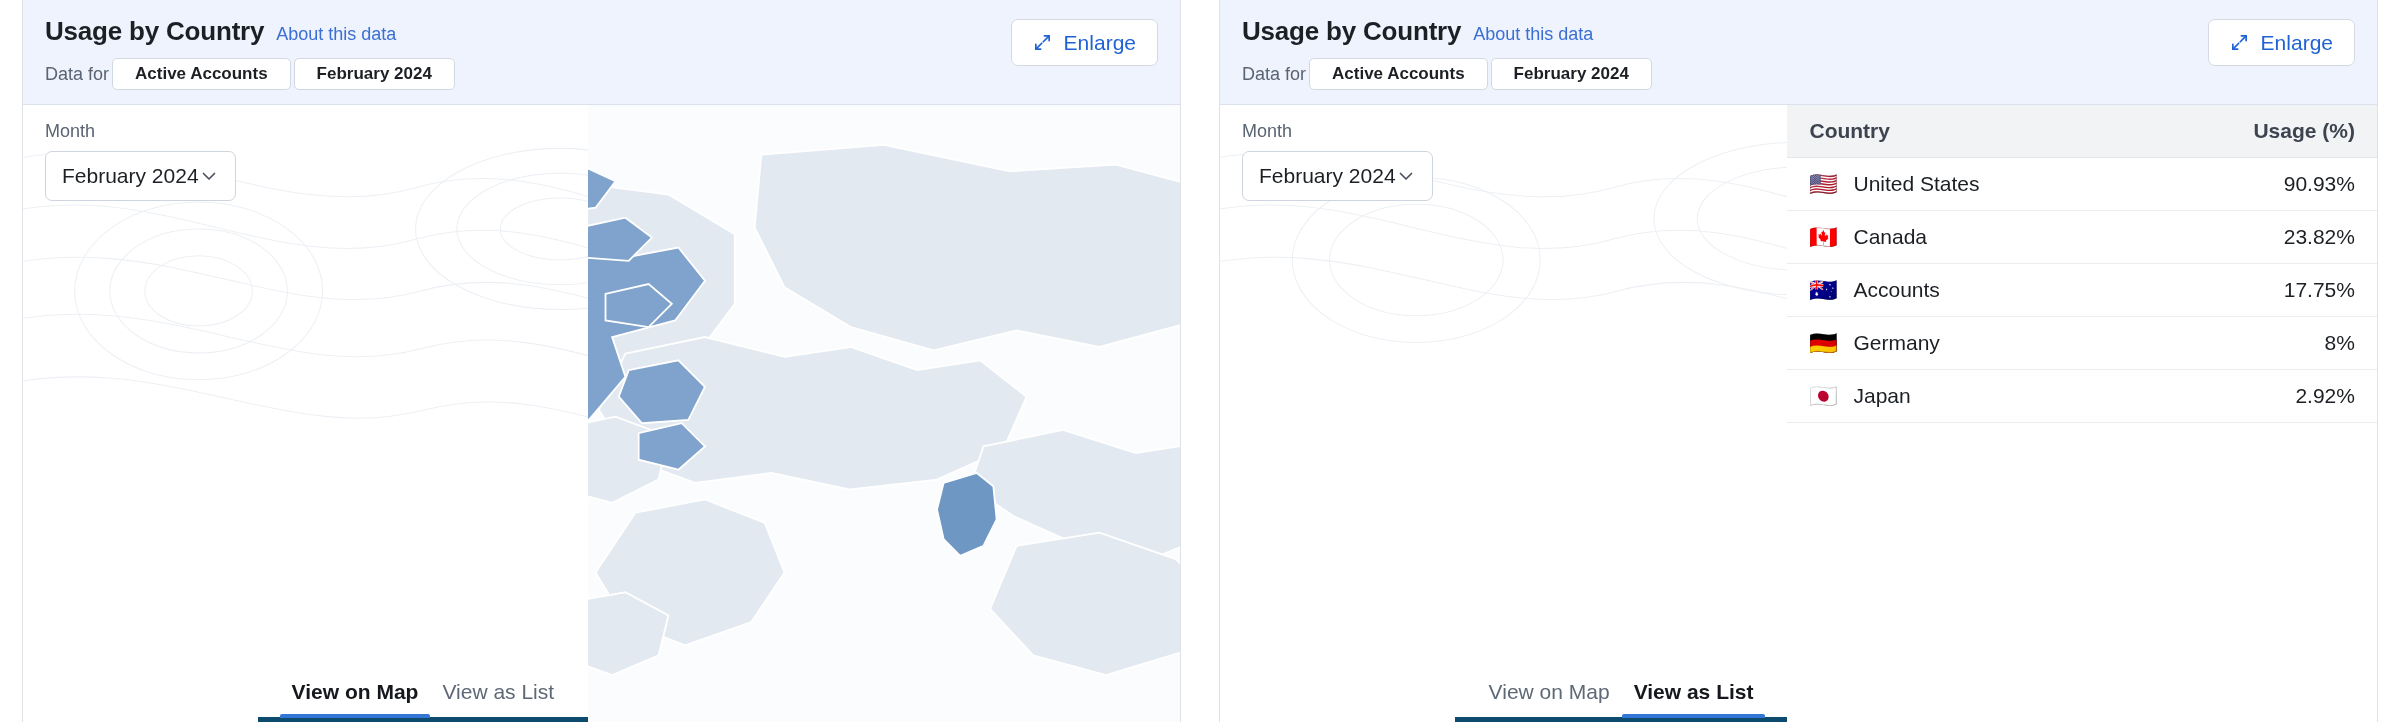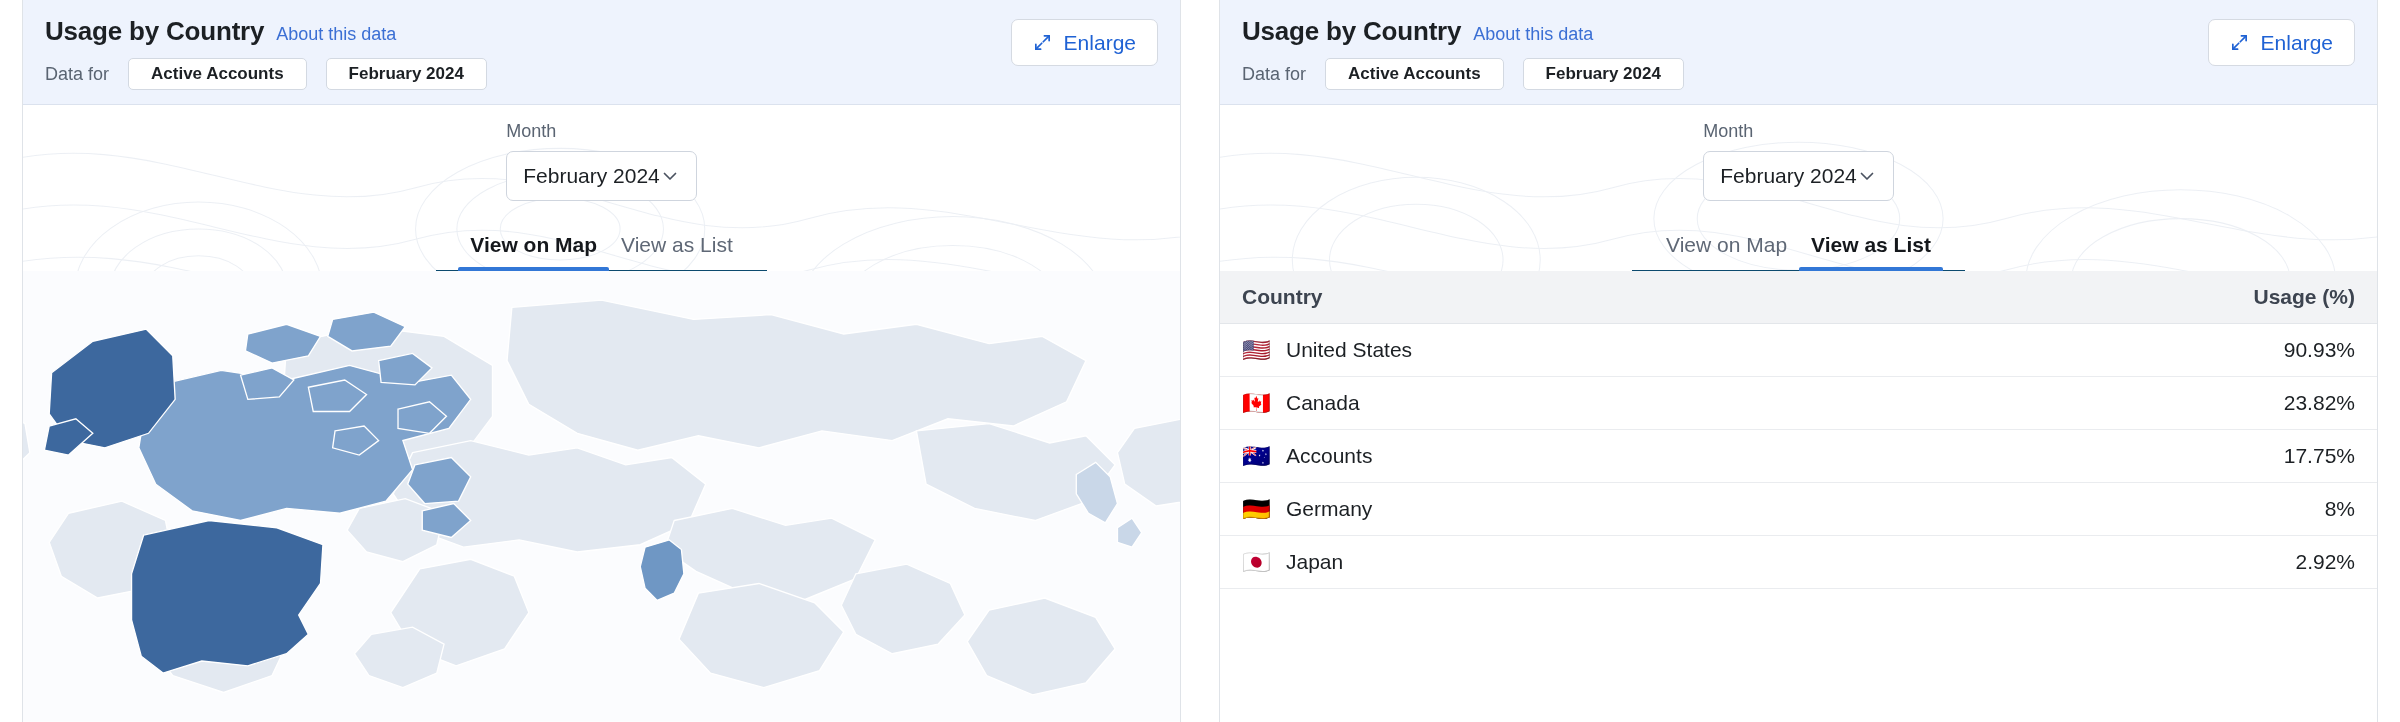--- a/index.html
+++ b/index.html
@@ -60,21 +60,21 @@
   }
   .about-link {
     font-size: 18px;
     color: #3b6fd4;
     white-space: nowrap;
     cursor: pointer;
   }
   .datafor-row {
     display: flex;
     align-items: center;
-    gap: 19px;
+    gap: 3px;
     margin-top: 11px;
   }
   .datafor-label {
     font-size: 18px;
     color: #5a6472;
     white-space: nowrap;
   }
   .chip {
     background: #ffffff;
     border: 1px solid #d3d9e2;
@@ -120,24 +120,23 @@
     position: absolute;
     inset: 0;
     pointer-events: none;
     opacity: 0.55;
     z-index: 0;
   }
   .body-inner {
     position: relative;
     z-index: 1;
     display: flex;
-    flex-direction: column;
+    flex-direction: row;
     flex: 1 1 auto;
     min-height: 0;
-    align-items: center;
   }
 
   
   .field-block { padding: 16px 22px 0 22px; flex: 0 0 auto; }
   .field-label {
     font-size: 18px;
     color: #5a6472;
     margin-bottom: 9px;
   }
   .select-box {
@@ -160,21 +159,21 @@
   }
   .chevron { flex: 0 0 auto; width: 20px; height: 20px; display: block; }
 
   
   .tabs {
     display: flex;
     align-items: flex-end;
     gap: 0;
     padding: 0 22px;
     margin-top: 22px;
-    border-bottom: 1px solid #0c4a6e;
+    border-bottom: 5px solid #0c4a6e;
     flex: 0 0 auto;
   }
   .tab {
     position: relative;
     padding: 10px 12px 13px 12px;
     font-size: 21px;
     color: #5f6876;
     cursor: pointer;
     white-space: nowrap;
   }

